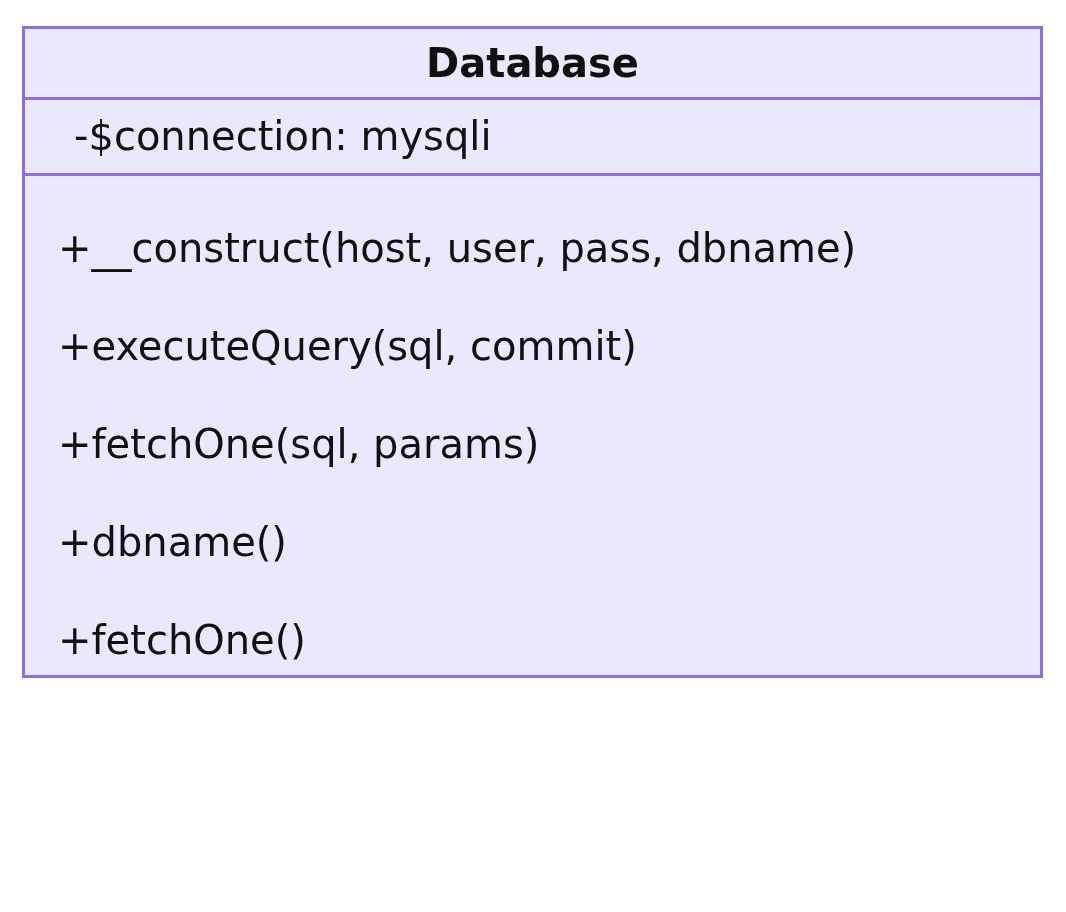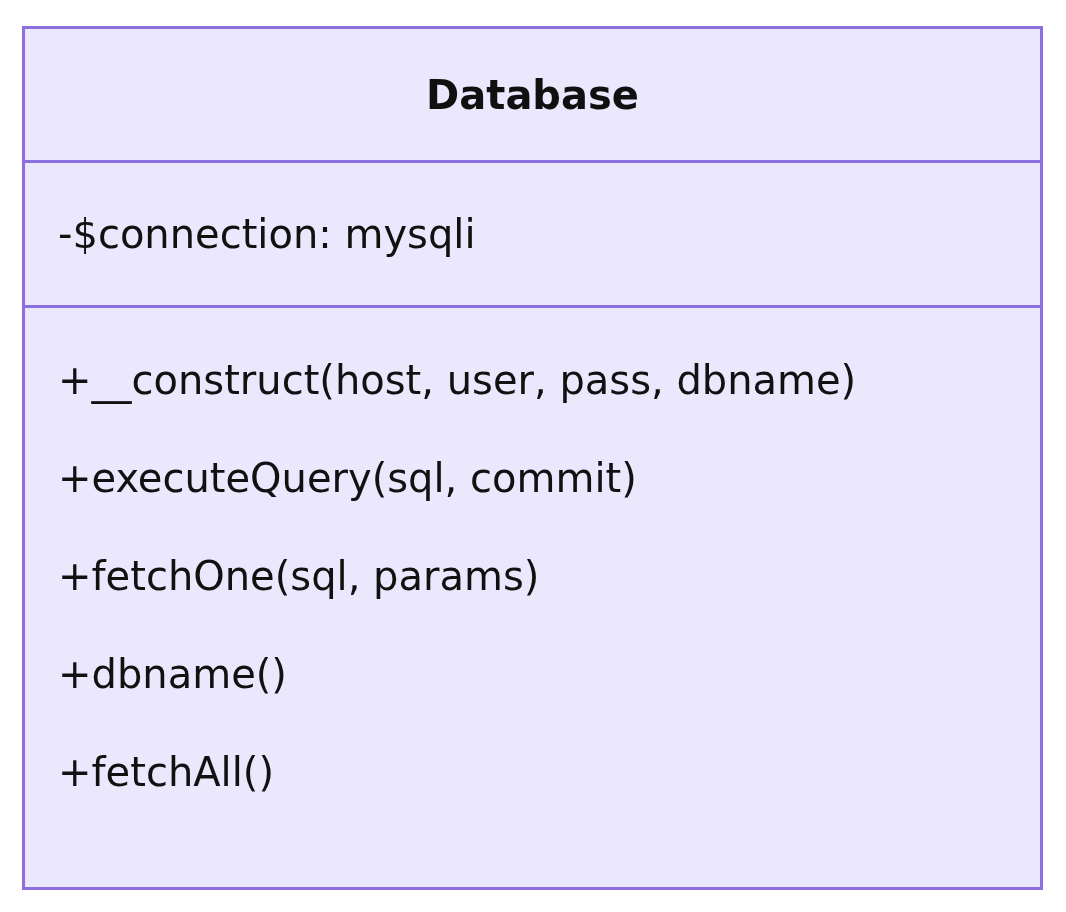--- a/index.html
+++ b/index.html
@@ -18,21 +18,21 @@
     width: 1066px;
     height: 912px;
     background: #ffffff;
     overflow: hidden;
   }
   .class-box {
     position: absolute;
     left: 22px;
     top: 26px;
     width: 1021px;
-    height: 864px;
+    height: 652px;
     box-sizing: border-box;
     background: #ebe7fc;
     border: 3px solid #8e6fe0;
     display: flex;
     flex-direction: column;
   }
   .compartment-title {
     height: 134px;
     box-sizing: border-box;
     display: flex;
@@ -67,21 +67,21 @@
   }
   .member-line {
     font-size: 40px;
     font-weight: normal;
     color: #0f1111;
     line-height: 1;
     white-space: nowrap;
     color: #111111;
   }
   .compartment-attributes .member-line {
-    margin: 0;
+    margin: 16px;
   }
   .compartment-methods .member-line {
     height: 71px;
     display: flex;
     align-items: center;
   }
 </style>
 </head>
 <body>
 
@@ -95,18 +95,18 @@
 
     <div class="compartment-attributes">
       <div class="member-line">-$connection: mysqli</div>
     </div>
 
     <div class="compartment-methods">
       <div class="member-line">+__construct(host, user, pass, dbname)</div>
       <div class="member-line">+executeQuery(sql, commit)</div>
       <div class="member-line">+fetchOne(sql, params)</div>
       <div class="member-line">+dbname()</div>
-      <div class="member-line">+fetchAll()</div>
+      <div class="member-line">+fetchOne()</div>
     </div>
 
   </div>
 
 </div>
 
 </body></html>

